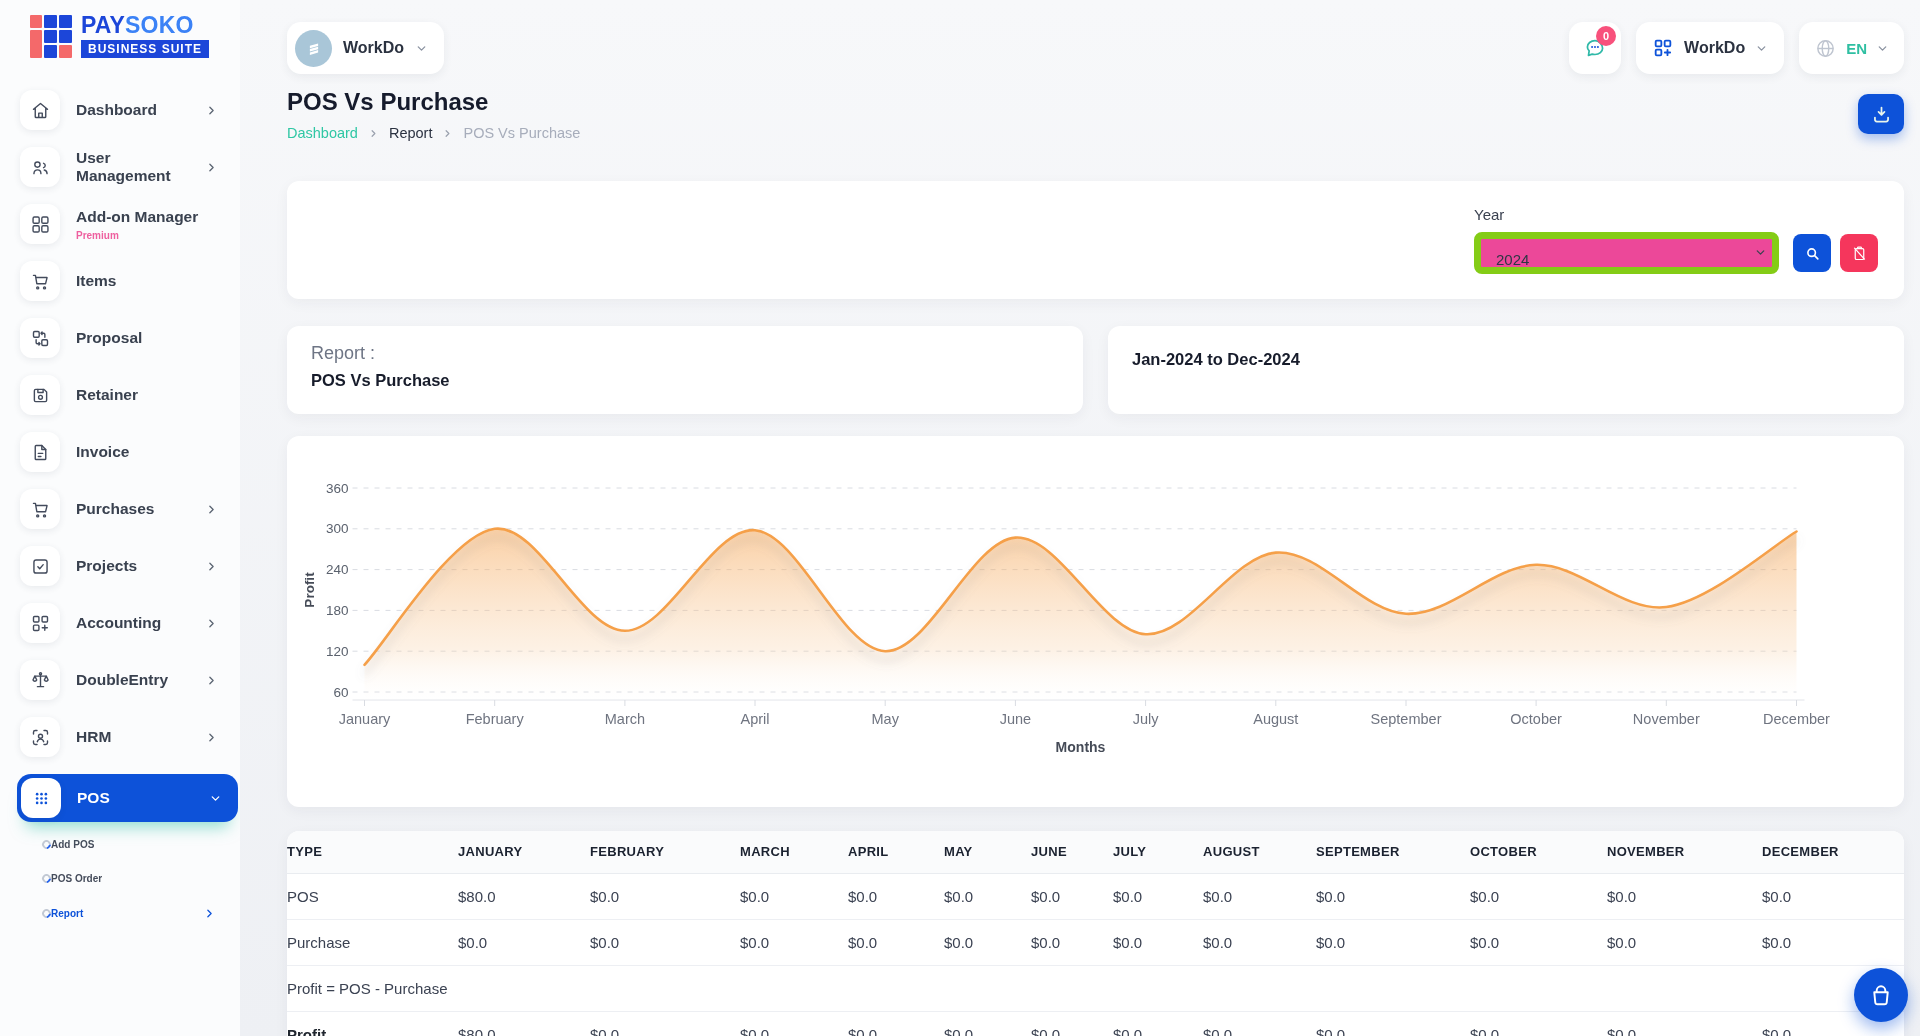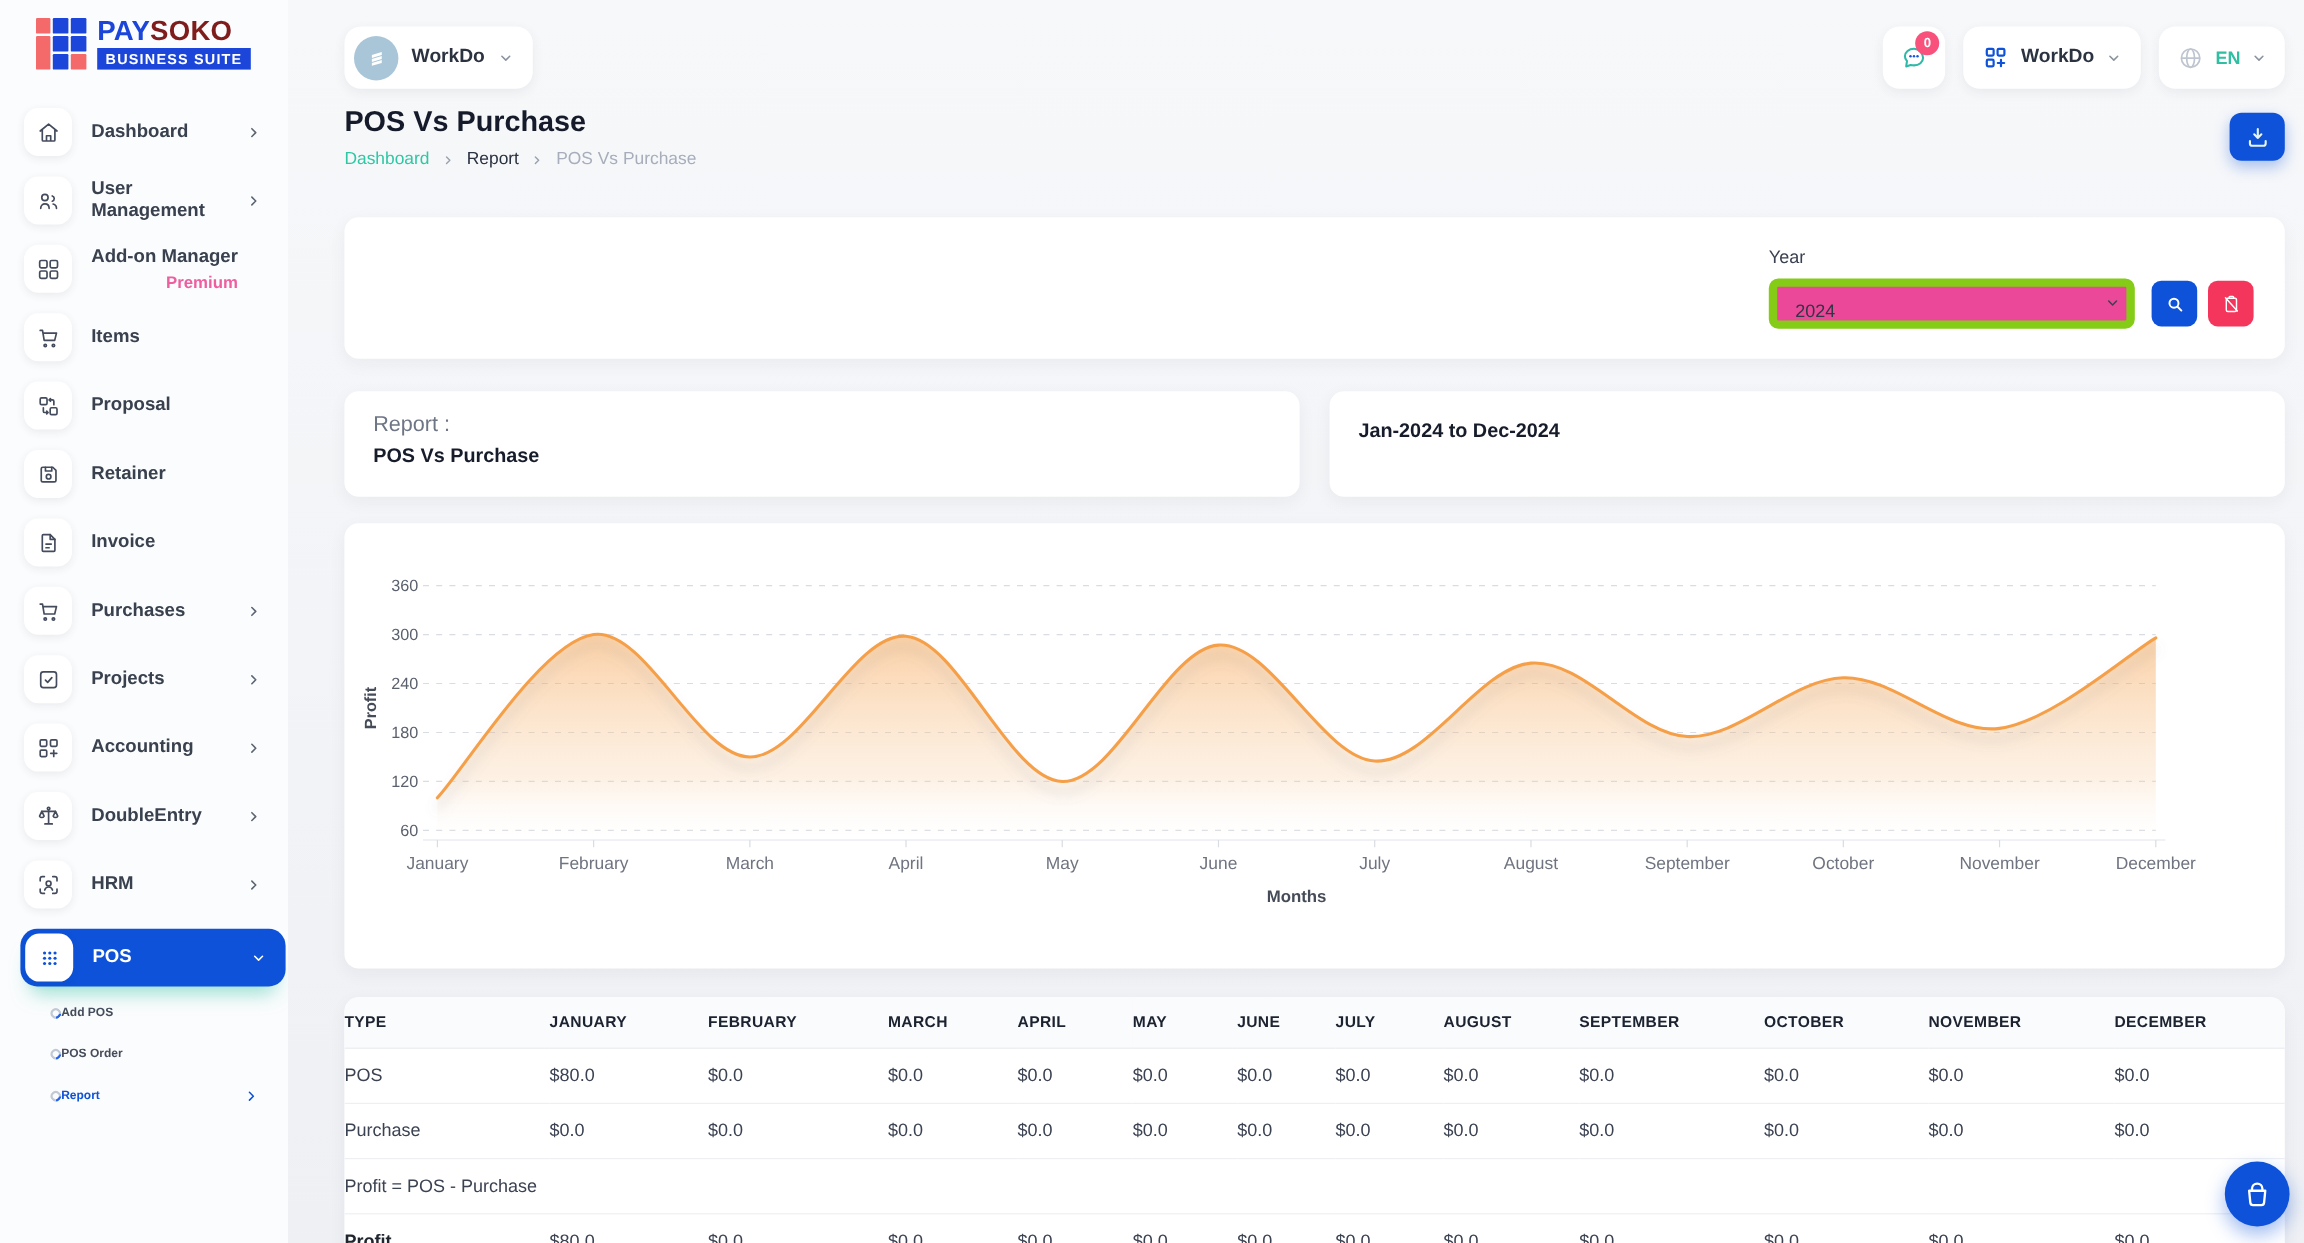--- a/index.html
+++ b/index.html
@@ -8,29 +8,29 @@
 
   
   .sidebar{width:240px;flex:none;height:100%;background:#fbfcfd;padding-top:14px;overflow:hidden;position:relative}
   .logo{display:flex;align-items:center;gap:9px;padding-left:30px;cursor:pointer}
   .logo-mark{display:grid;grid-template-columns:12px 13px 13px;grid-template-rows:13px 13px 13px;gap:2px}
   .logo-mark i{border-radius:1px}
   .lm-red{background:#f4696a}.lm-blue{background:#1c46d9}
   .lm-tall{grid-row:2/4;grid-column:1}
   .logo-text{display:flex;flex-direction:column;line-height:1}
   .logo-name{font-size:23px;font-weight:800;letter-spacing:.2px}
-  .logo-name .pay{color:#1c46d9}.logo-name .soko{color:#7f1d1d}
+  .logo-name .pay{color:#1c46d9}.logo-name .soko{color:#3b82f6}
   .logo-tag{margin-top:3px;background:#1c46d9;color:#fff;font-size:12px;font-weight:700;letter-spacing:1px;padding:3px 7px;text-align:right}
   .nav{margin-top:32px;padding-left:20px}
   .nav-item{display:flex;align-items:center;height:40px;margin-bottom:17px;cursor:pointer;padding-right:22px;position:relative}
   .tile{width:40px;height:40px;background:#fff;border-radius:12px;box-shadow:0 2px 7px rgba(45,55,75,.09);display:flex;align-items:center;justify-content:center;flex:none}
   .tile svg{width:21px;height:21px}
   .nav-txt{margin-left:16px;display:flex;flex-direction:column}
   .nav-label{font-size:15.5px;font-weight:600;color:#39414f}
-  .nav-sub{font-size:14px;font-weight:600;color:#ee5f9f;text-align:right;margin-top:4px}
+  .nav-sub{font-size:10px;font-weight:600;color:#ee5f9f;text-align:left;margin-top:4px}
   .nav-chev{margin-left:auto;color:#5b6472;display:flex}
   .nav-chev svg{width:13px;height:13px}
   .nav-item.active{background:#0d52d9;border-radius:14px;height:48px;padding:4px 16px 4px 4px;margin-left:-3px;margin-right:2px;box-shadow:0 14px 16px -9px rgba(61,197,172,.55)}
   .nav-item.active .nav-label{color:#fff;font-weight:700}
   .nav-item.active .nav-chev{color:#fff}
   .sub-item{display:flex;align-items:center;margin-bottom:23px;cursor:pointer;padding-left:22px;padding-right:24px}
   .bullet{width:9px;height:9px;border-radius:50%;border:2px solid #c2c9d4;border-bottom-color:#2563eb;transform:rotate(-45deg);flex:none}
   .sub-label{margin-left:0;font-size:10px;font-weight:600;color:#454c5b}
   .sub-item.active .sub-label{color:#0d52d9;font-weight:700}
   .sub-item.active .nav-chev{color:#0d52d9}

